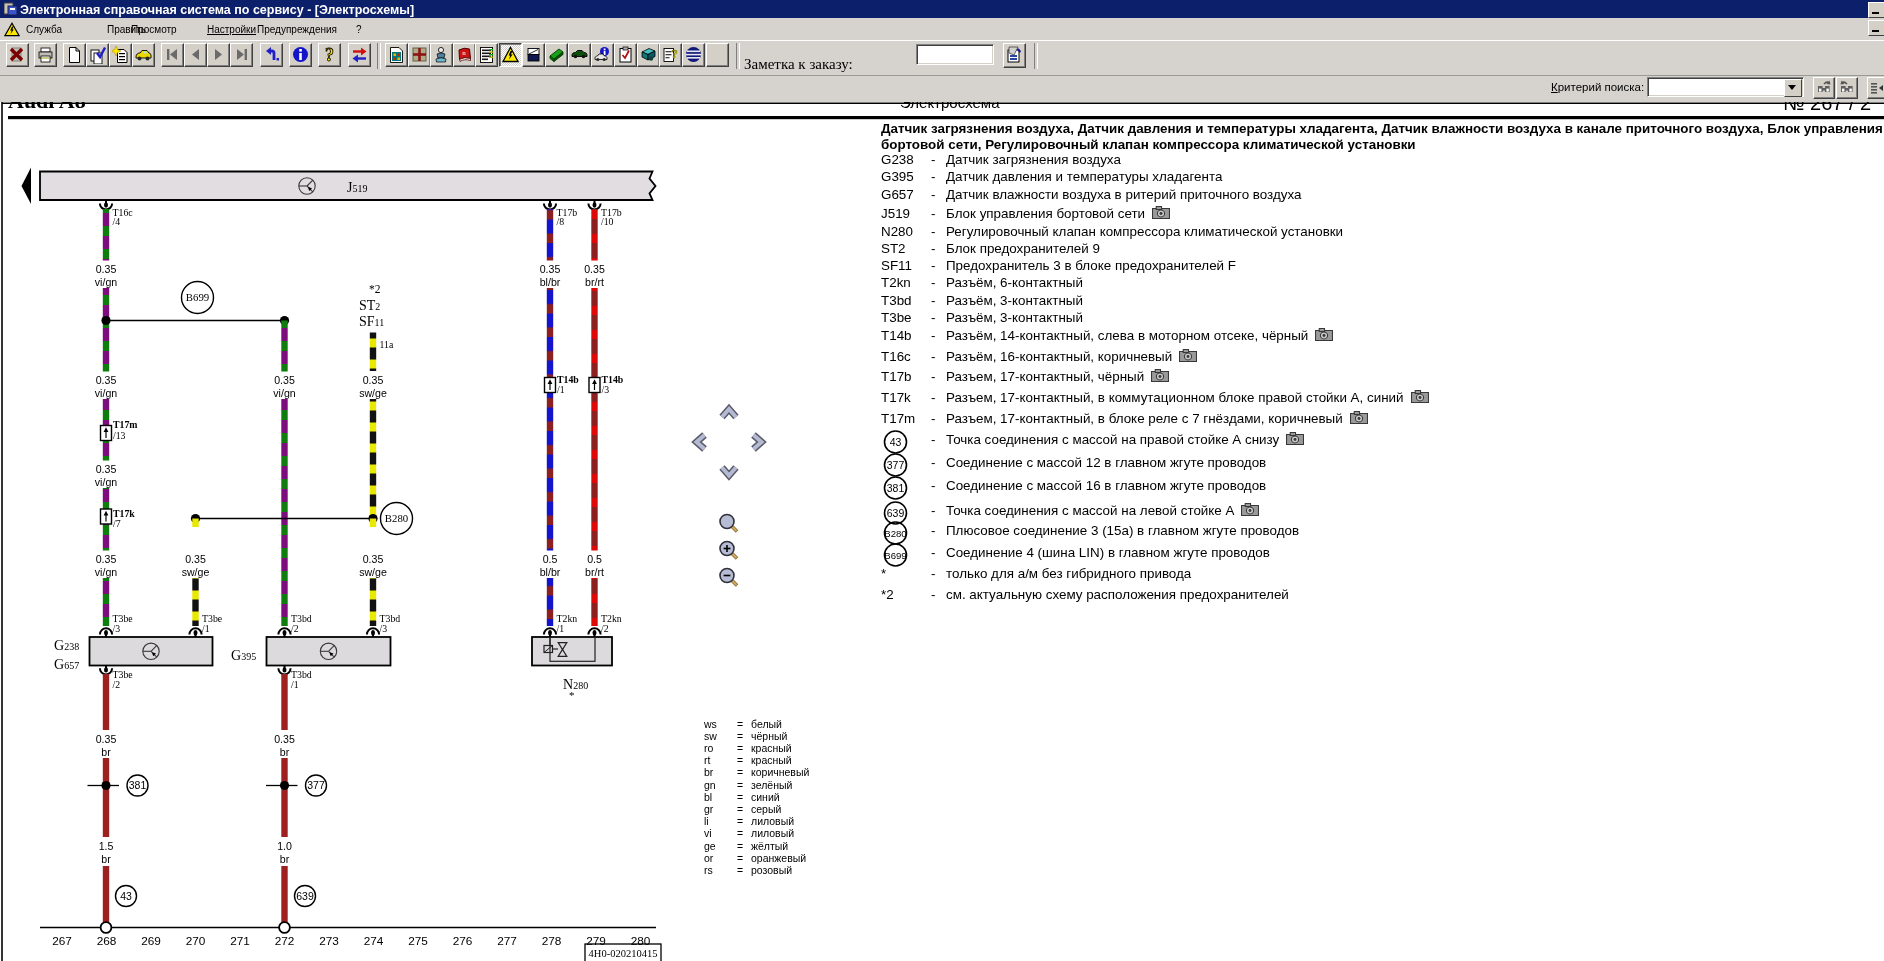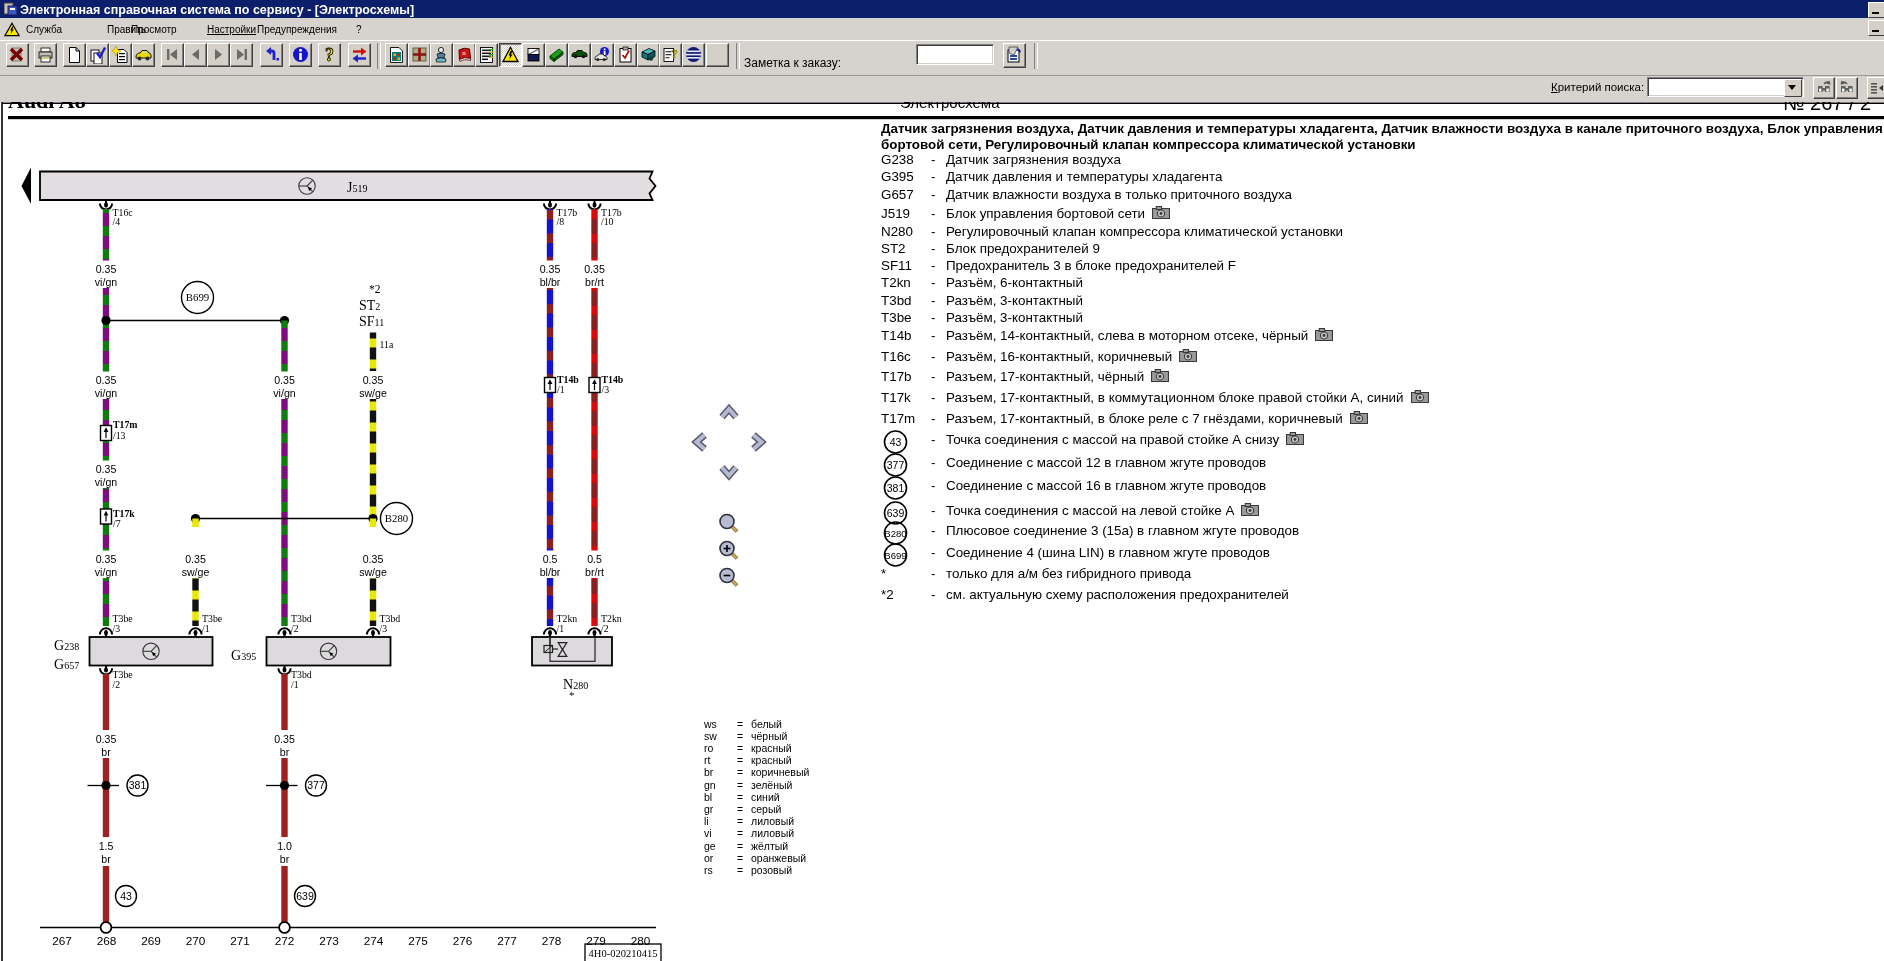--- a/index.html
+++ b/index.html
@@ -261,21 +261,21 @@
     </div>
   <div class="tbtn" style="left:682px">
       <svg width="17" height="18" viewBox="0 0 17 18">
     <circle cx="8.5" cy="8.5" r="7.5" fill="#101878"></circle>
     <rect x="2" y="4.5" width="13" height="1.6" fill="#fff" opacity="0.9"></rect>
     <rect x="1" y="7.8" width="15" height="1.6" fill="#fff" opacity="0.9"></rect>
     <rect x="2" y="11" width="13" height="1.6" fill="#fff" opacity="0.9"></rect>
   </svg>
     </div>
   <div class="tbtn" style="left:706px"></div>
-  <div class="abs" style="left:744px;top:15px;font-size:12px;">Заметка к заказу:</div>
+  <div class="abs" style="left:744px;top:15px;font-size:15px;font-family:Liberation Serif, serif;">Заметка к заказу:</div>
   <div class="abs field" style="left:916px;top:3px;width:76px;height:19px;"></div>
   <div class="tbtn" style="left:1003px;top:2px;width:21px;height:23px;">
     <svg width="17" height="19" viewBox="0 0 17 19">
       <rect x="2" y="4" width="11" height="12" fill="#fff" stroke="#000" stroke-width="1"></rect>
       <rect x="4" y="9" width="7" height="2" fill="#2848a0"></rect>
       <rect x="4" y="12" width="7" height="2" fill="#2848a0"></rect>
       <polygon points="3,1 12,1 8,9 3,7" fill="#d0d0d0" stroke="#404040" stroke-width="0.8"></polygon>
       <polygon points="12,2 15,5 14,7 11,4" fill="#1a1a8c"></polygon>
     </svg>
   </div>
@@ -334,21 +334,21 @@
     <span class="ldesc">Датчик загрязнения воздуха</span>
   </div>
 <div class="lrow" style="top:169px;">
     <span class="lterm">G395</span>
     <span class="ldash">-</span>
     <span class="ldesc">Датчик давления и температуры хладагента</span>
   </div>
 <div class="lrow" style="top:187px;">
     <span class="lterm">G657</span>
     <span class="ldash">-</span>
-    <span class="ldesc">Датчик влажности воздуха в только приточного воздуха</span>
+    <span class="ldesc">Датчик влажности воздуха в ритерий приточного воздуха</span>
   </div>
 <div class="lrow" style="top:206px;">
     <span class="lterm">J519</span>
     <span class="ldash">-</span>
     <span class="ldesc">Блок управления бортовой сети<svg class="cam" width="18" height="13" viewBox="0 0 17 13" preserveAspectRatio="none">
         <rect x="0.5" y="2.5" width="16" height="10" fill="#9a9a9a" stroke="#383838"></rect>
         <rect x="4" y="0.5" width="5" height="3" fill="#9a9a9a" stroke="#383838"></rect>
         <circle cx="8.5" cy="7.5" r="3.4" fill="#c8c8c8" stroke="#383838"></circle>
         <circle cx="8.5" cy="7.5" r="1.4" fill="#383838"></circle>
       </svg></span>

